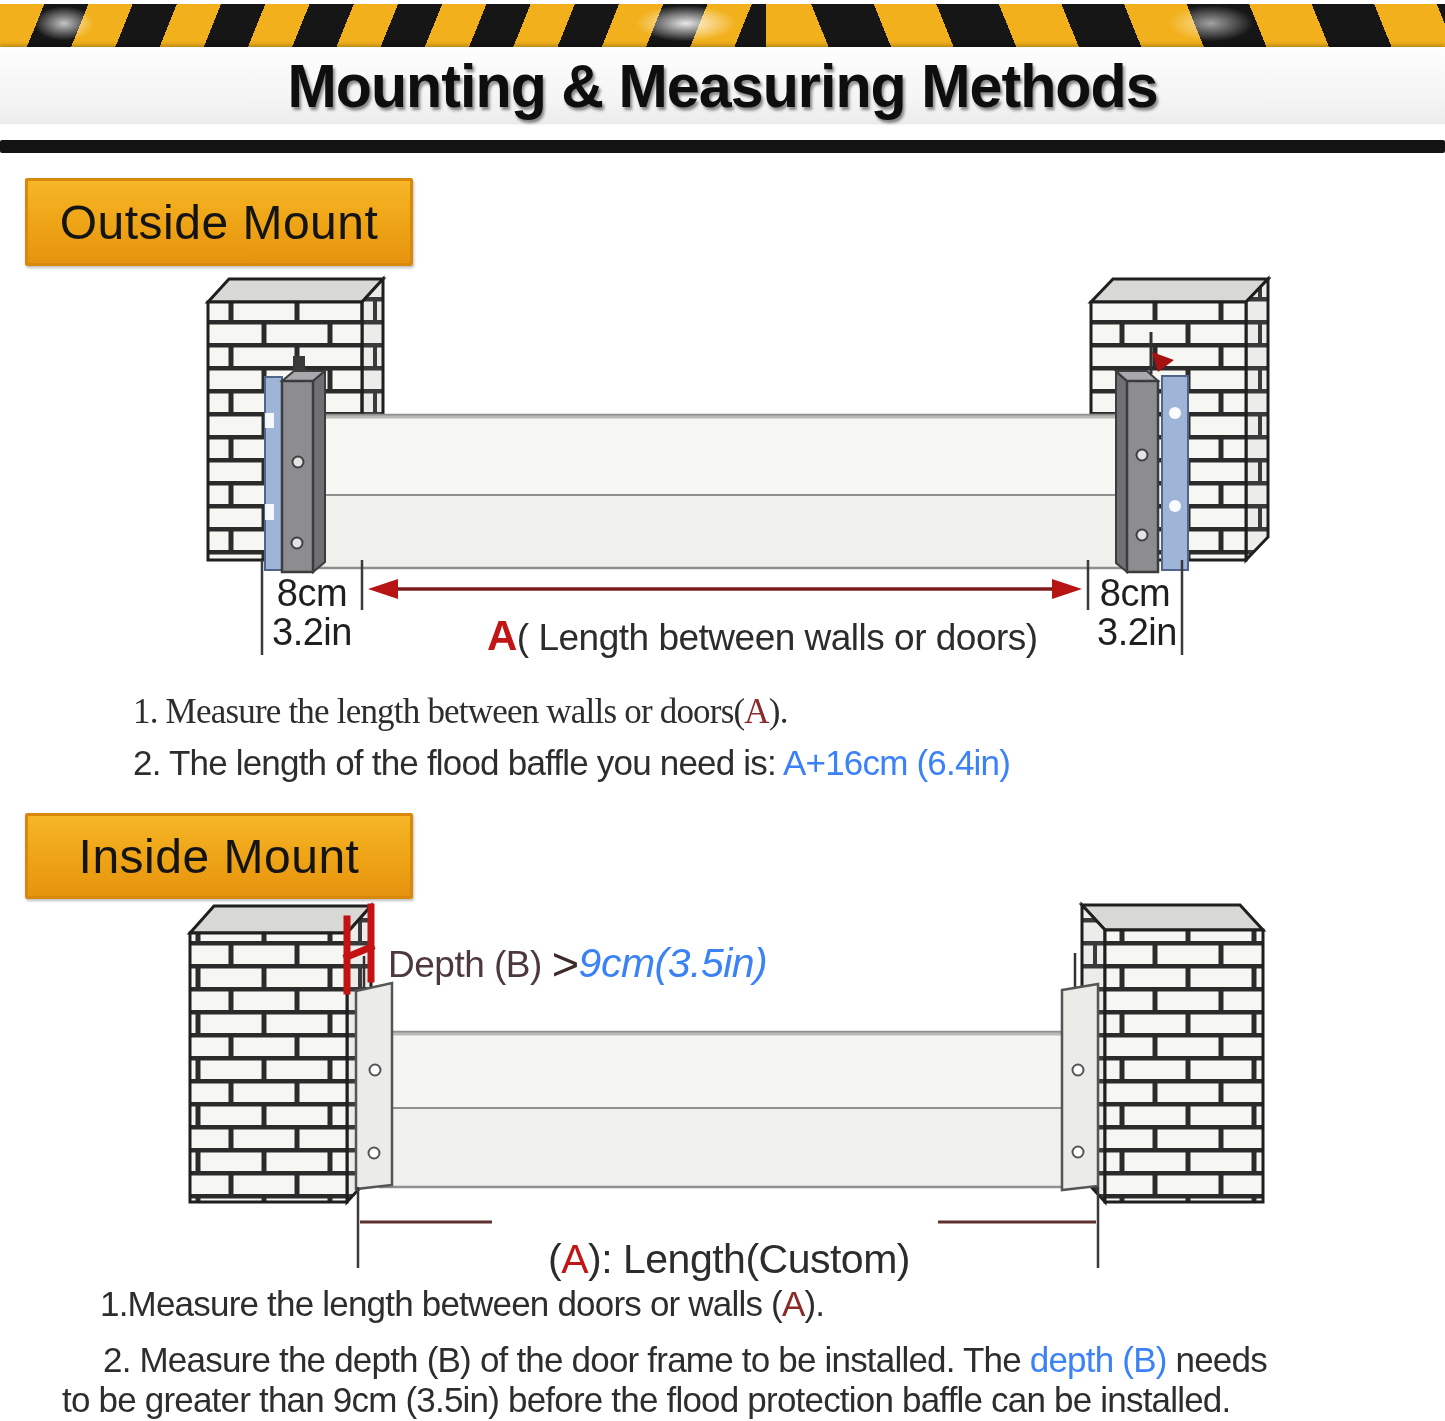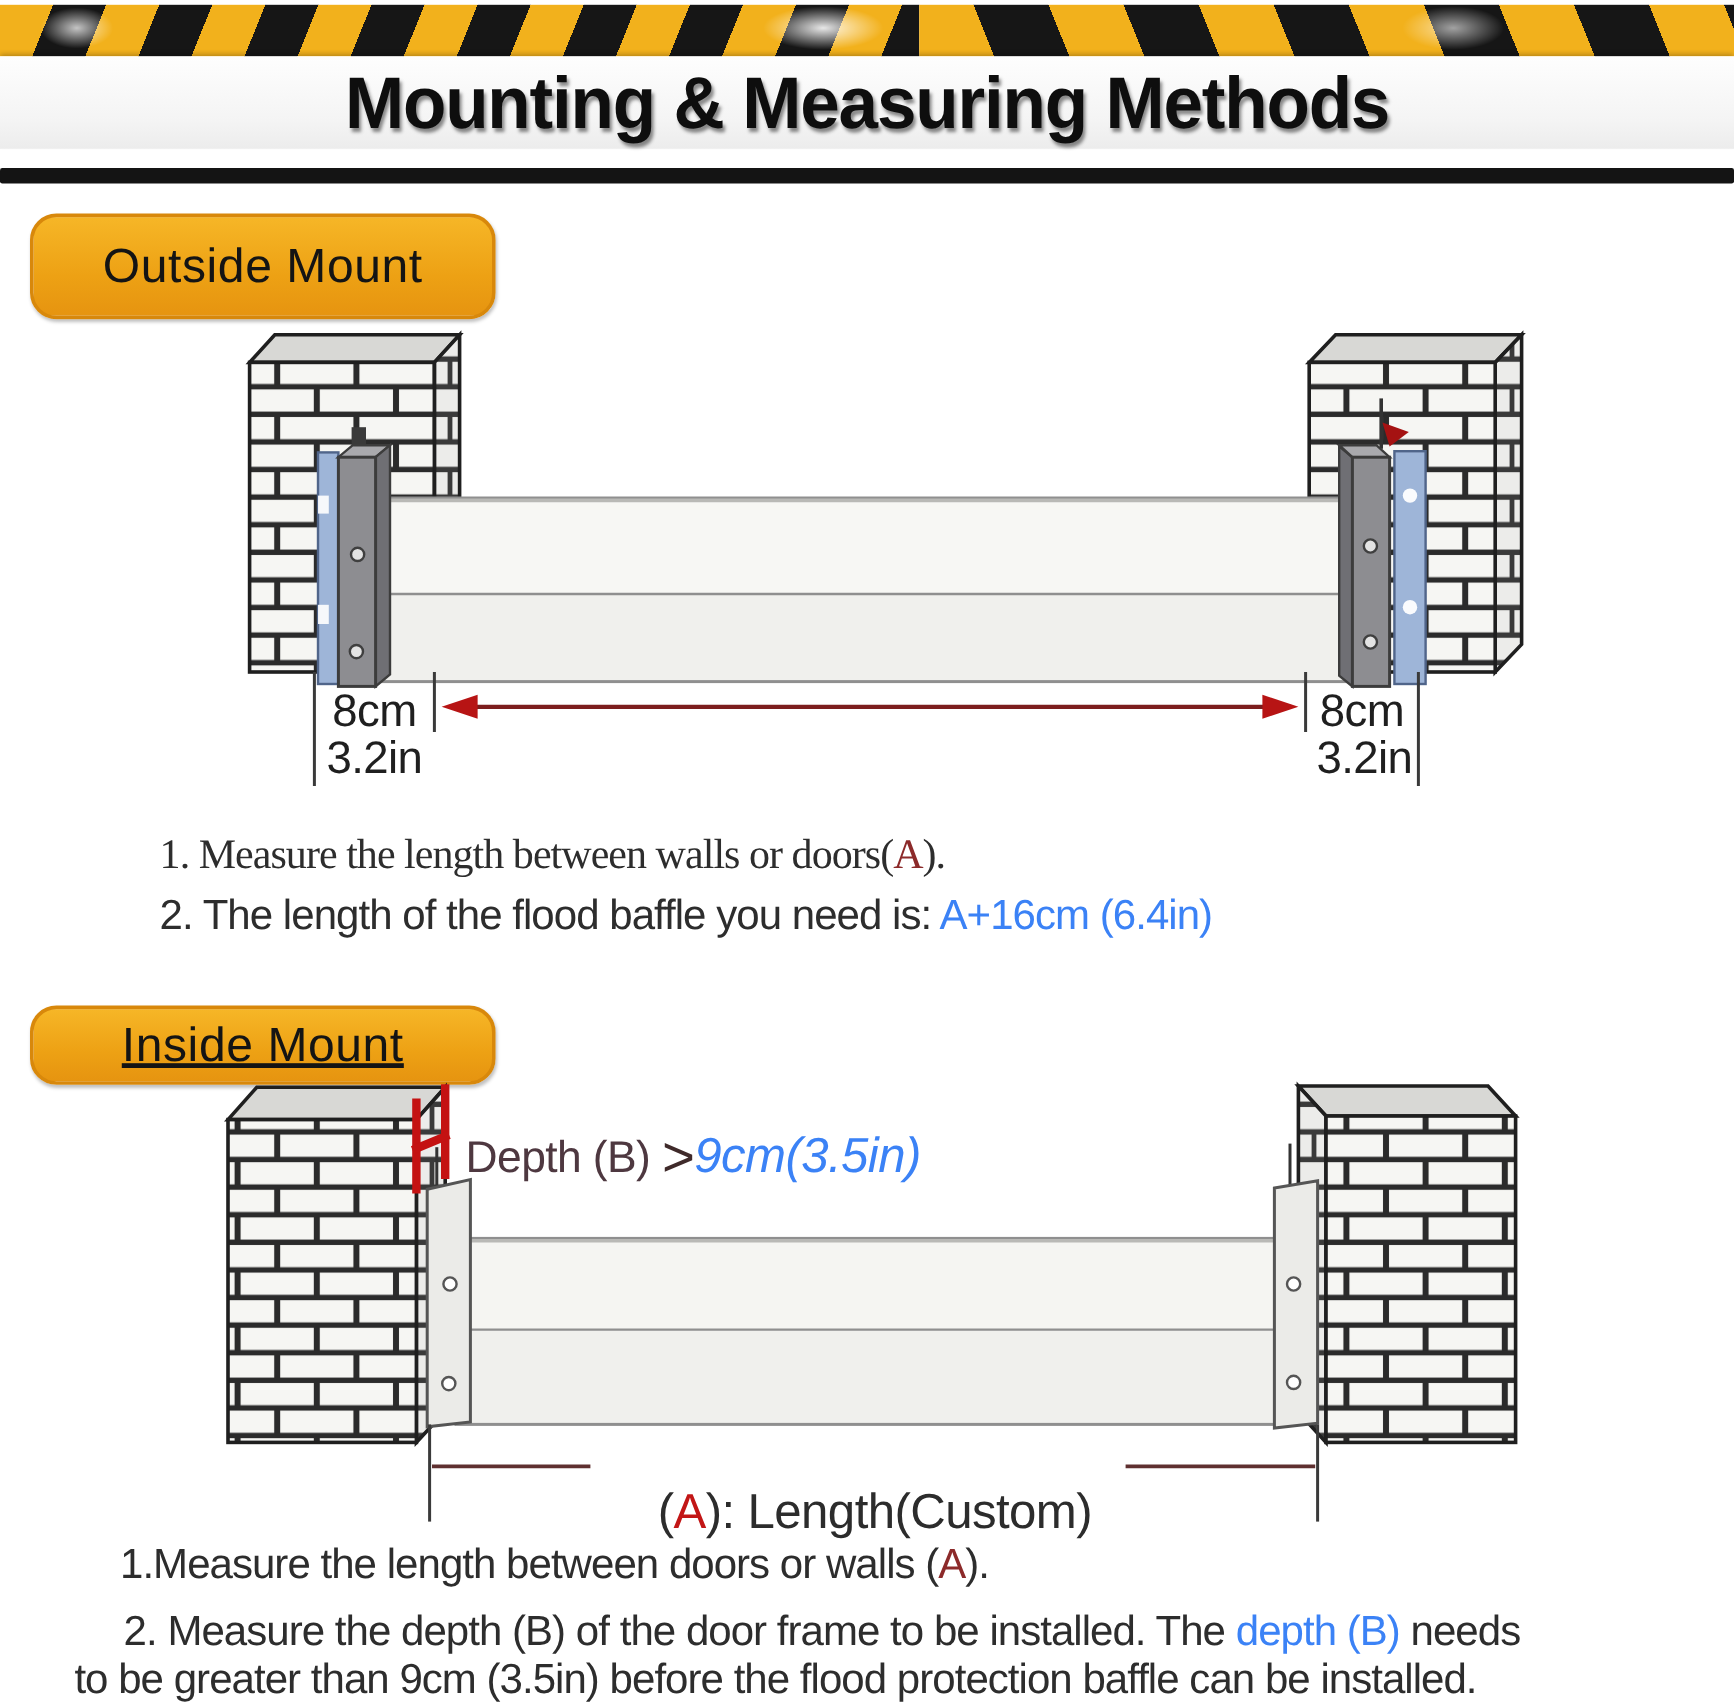--- a/index.html
+++ b/index.html
@@ -30,27 +30,27 @@
   .page-title{
     font-size:61px;font-weight:700;letter-spacing:-1px;color:#0e0e0e;
     transform:scaleX(.97);
     text-shadow:2px 3px 3px rgba(0,0,0,.45), -1px -1px 0 rgba(255,255,255,.5);
   }
   .blackbar{position:absolute;left:0;top:140px;width:100%;height:13px;background:#141414;border-radius:2px;}
   
   .pill{
     position:absolute;left:25px;width:388px;height:88px;
     background:linear-gradient(180deg,#f6b627 0%,#eda114 60%,#e69410 100%);
-    border:3px solid #d8880b;border-radius:22px;box-sizing:border-box;
+    border:3px solid #d8880b;border-radius:2px;box-sizing:border-box;
     display:flex;align-items:center;justify-content:center;
-    font-size:40px;font-weight:500;color:#141414;letter-spacing:.5px;
+    font-size:48px;font-weight:500;color:#141414;letter-spacing:.5px;
     box-shadow:1px 2px 3px rgba(0,0,0,.25);
   }
   #pill-outside{top:178px;}
-  #pill-inside{top:838px;height:66px;text-decoration:underline;}
+  #pill-inside{top:813px;height:86px;}
   
   #scene{position:absolute;left:0;top:0;width:1445px;height:1421px;}
   
   .mtext{position:absolute;color:#1f1f1f;font-size:38px;letter-spacing:-.5px;line-height:1;}
   .center{text-align:center;}
   .red{color:#c21616;font-weight:700;}
   .redA{color:#8c2a2a;}
   .maroon{color:#3b82f6;}
   .instr{position:absolute;color:#2d2d2d;font-size:35px;letter-spacing:-.8px;line-height:1;white-space:nowrap;}
   .span-label{position:absolute;top:612px;left:487px;font-size:37px;color:#2c2c2c;letter-spacing:-.5px;white-space:nowrap;}
@@ -205,20 +205,23 @@
         <line x1="938" y1="1222" x2="1096" y2="1222" stroke="#5f3030" stroke-width="3"></line>
       </g>
     </g>
   </svg>
 
   <div class="mtext center" style="left:262px;top:574px;width:100px;">8cm</div>
   <div class="mtext center" style="left:258px;top:613px;width:108px;">3.2in</div>
   <div class="mtext center" style="left:1088px;top:574px;width:94px;">8cm</div>
   <div class="mtext center" style="left:1090px;top:613px;width:94px;">3.2in</div>
 
+  <div class="span-label">
+    <span class="red" style="font-size:42px;">A</span><span>( Length between walls or doors)</span>
+  </div>
 
   <div class="instr" style="left:133px;top:694px;font-family:Liberation Serif, serif;">
     <span>1. Measure the length between walls or doors(</span><span class="redA">A</span><span>).</span>
   </div>
   <div class="instr" style="left:133px;top:745px;">
     <span>2. The length of the flood baffle you need is: </span><span class="maroon">A+16cm (6.4in)</span>
   </div>
 
   <div class="depth-label">
     <span>Depth (B) </span><span class="gt">&gt;</span><span class="dv">9cm(3.5in)</span>

